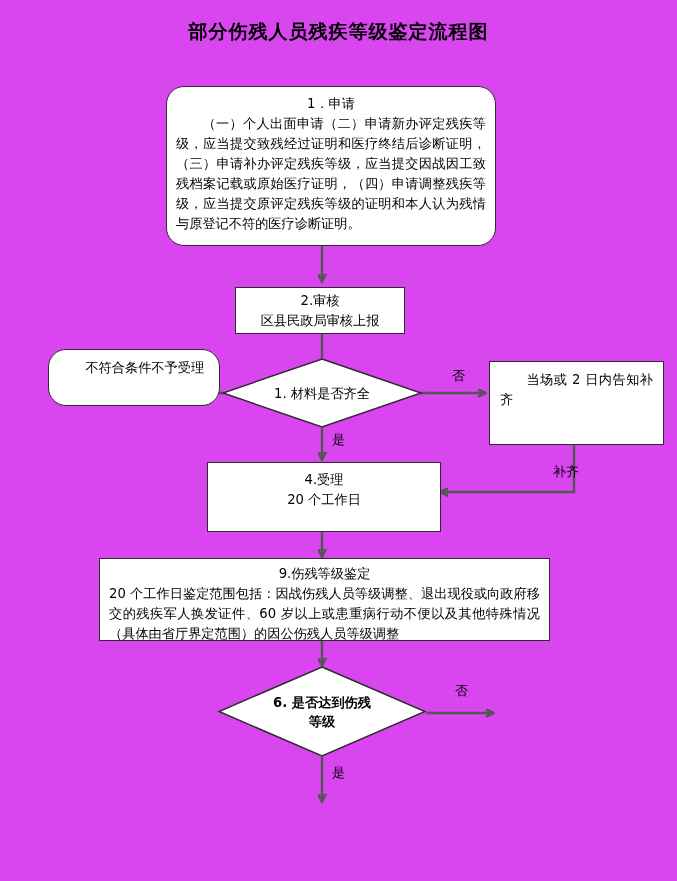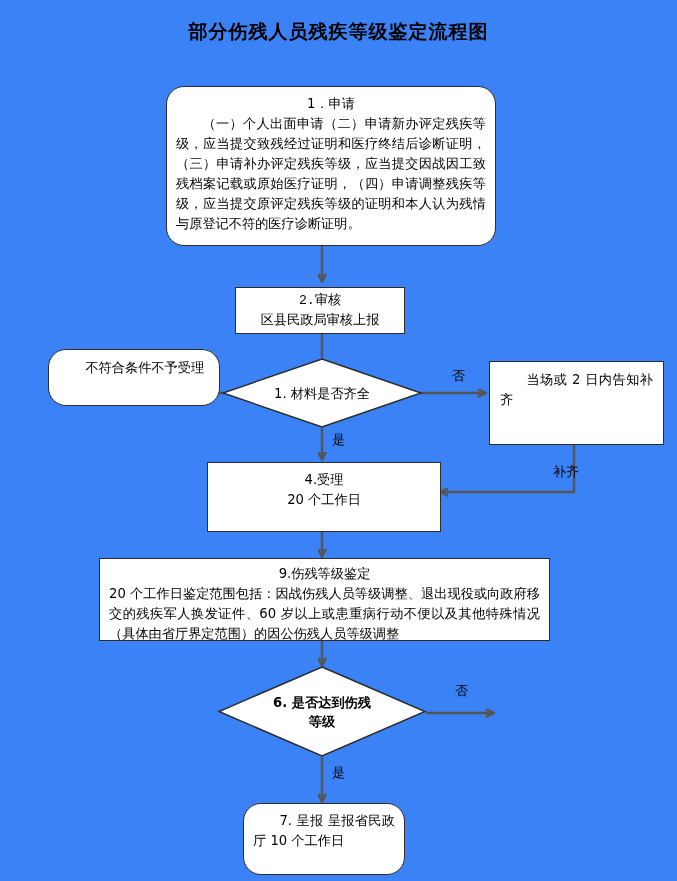--- a/index.html
+++ b/index.html
@@ -9,21 +9,21 @@
     background: #ffffff;
   }
   body {
     font-family: "DejaVu Sans", "Liberation Sans", sans-serif;
     color: #000000;
   }
   #page {
     position: relative;
     width: 677px;
     height: 881px;
-    background: #3b82f6;
+    background: #d946ef;
     overflow: hidden;
   }
   #chart-title {
     position: absolute;
     left: 0;
     top: 18px;
     width: 677px;
     text-align: center;
     font-size: 19px;
     font-weight: bold;
@@ -144,21 +144,21 @@
   <div class="edge-label" style="left:332px; top:765px;">是</div>
 
   <div class="node rounded" style="left:158px; top:86px; width:330px; height:160px;margin-left:8px;">
     <div class="body">
       <div class="hd">1．申请</div>
       <div class="tx indent">（一）个人出面申请（二）申请新办评定残疾等级，应当提交致残经过证明和医疗终结后诊断证明，（三）申请补办评定残疾等级，应当提交因战因工致残档案记载或原始医疗证明，（四）申请调整残疾等级，应当提交原评定残疾等级的证明和本人认为残情与原登记不符的医疗诊断证明。</div>
     </div>
   </div>
 
   <div class="node" style="left:235px; top:287px; width:170px; height:47px;">
-    <div class="body" style="padding:3px 6px;font-family:Liberation Mono, monospace;">
+    <div class="body" style="padding:3px 6px;">
       <div class="ctr">2.审核
 区县民政局审核上报</div>
     </div>
   </div>
 
   <div class="diamond" style="left:222px; top:358px; width:200px; height:70px;">
     <svg width="200" height="70" viewBox="0 0 200 70">
       <polygon points="100,1 199,35 100,69 1,35" fill="#ffffff" stroke="#2b2b2b" stroke-width="1.4"></polygon>
     </svg>
     <div class="dlabel">1. 材料是否齐全</div>
@@ -192,20 +192,14 @@
 
   <div class="diamond" style="left:218px; top:666px; width:208px; height:91px;">
     <svg width="208" height="91" viewBox="0 0 208 91">
       <polygon points="104,1 207,45.5 104,90 1,45.5" fill="#ffffff" stroke="#2b2b2b" stroke-width="1.4"></polygon>
     </svg>
     <div class="dlabel" style="align-items:center; padding-bottom:2px;font-weight:bold;">6. 是否达到伤残
 等级</div>
   </div>
 
 
-  <div class="node rounded" style="left:243px; top:803px; width:162px; height:72px;">
-    <div class="body" style="padding:7px 9px;">
-      <div class="tx indent">7. 呈报
-呈报省民政厅 10 个工作日</div>
-    </div>
-  </div>
 
 </div>
 
 </body></html>

